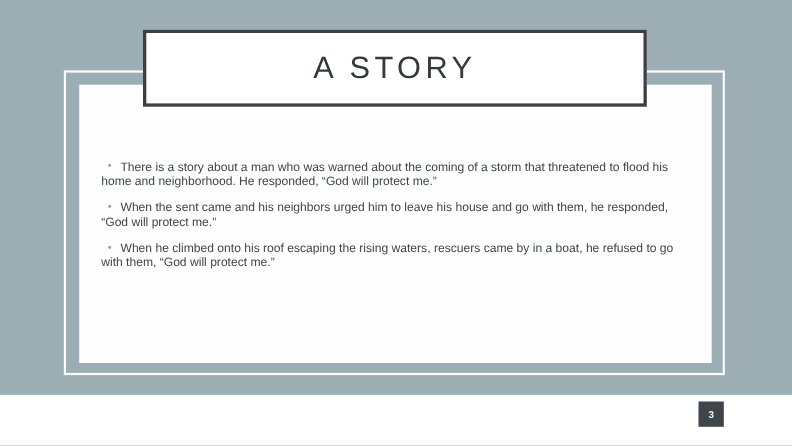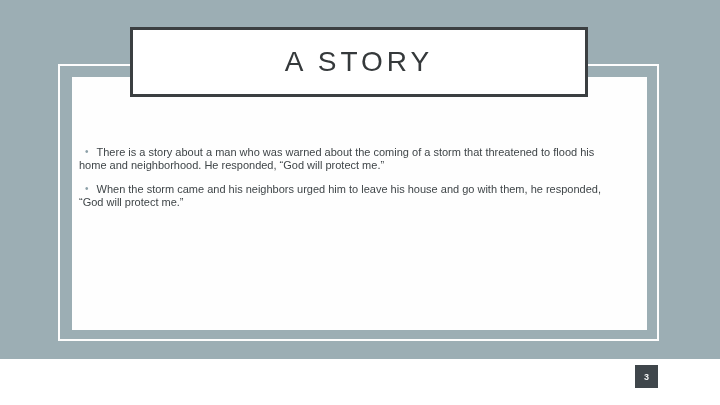--- a/index.html
+++ b/index.html
@@ -52,21 +52,21 @@
   }
   .title-text {
     font-size: 28px;
     letter-spacing: 4px;
     color: #35393b;
     white-space: nowrap;
   }
   
   .bullets {
     position: absolute;
-    left: 79px;
+    left: 92px;
     top: 146px;
     width: 535px;
     z-index: 2;
   }
   .bullet-para {
     margin: 0 0 11px 0;
     text-indent: 3px;
     font-size: 11px;
     line-height: 13px;
     color: #3f4548;
@@ -104,20 +104,21 @@
   <div class="frame"></div>
 
   <div class="panel"></div>
 
   <div class="title-box">
     <span class="title-text">A STORY</span>
   </div>
 
   <div class="bullets">
     <p class="bullet-para"><span class="bullet-marker">•</span><span>There is a story about a man who was warned about the coming of a storm that threatened to flood his home and neighborhood. He responded, “God will protect me.”</span></p>
-    <p class="bullet-para"><span class="bullet-marker">•</span><span>When the storm came and his neighbors urged him to leave his house and go with them, he responded, “God will protect me.”</span></p>
+    <p class="bullet-para"><span class="bullet-marker">•</span><span>When the sent came and his neighbors urged him to leave his house and go with them, he responded, “God will protect me.”</span></p>
+    <p class="bullet-para"><span class="bullet-marker">•</span><span>When he climbed onto his roof escaping the rising waters, rescuers came by in a boat, he refused to go with them, “God will protect me.”</span></p>
   </div>
 
   <div class="page-badge">
     <span>3</span>
   </div>
 
 </div>
 
 </body></html>

